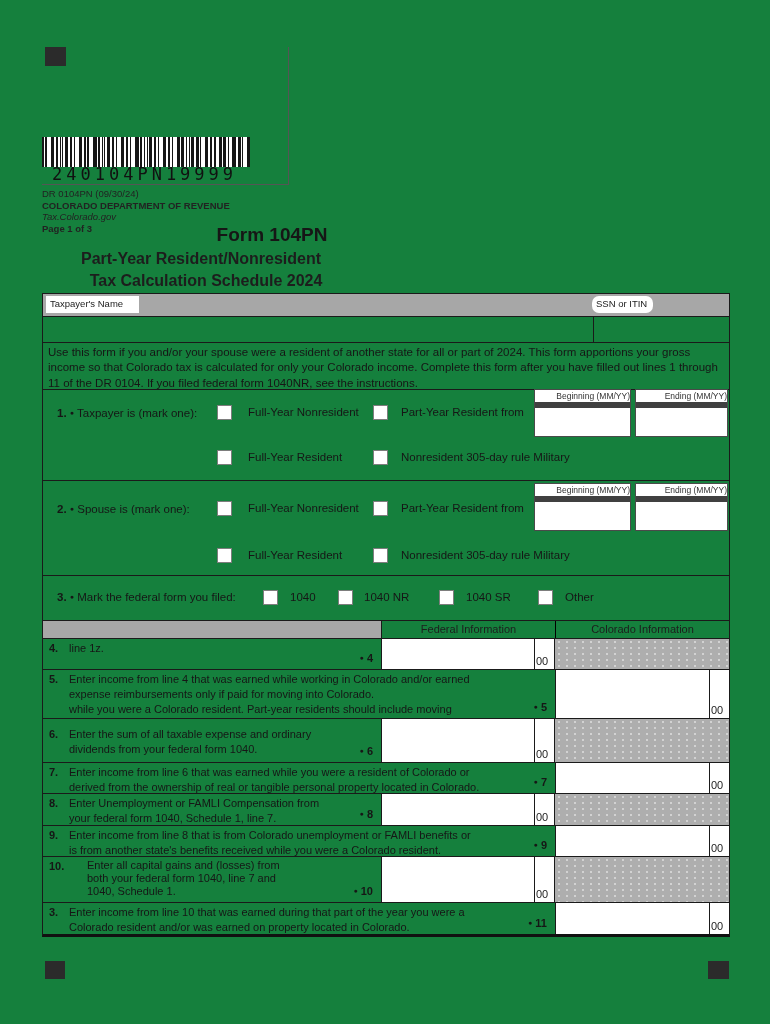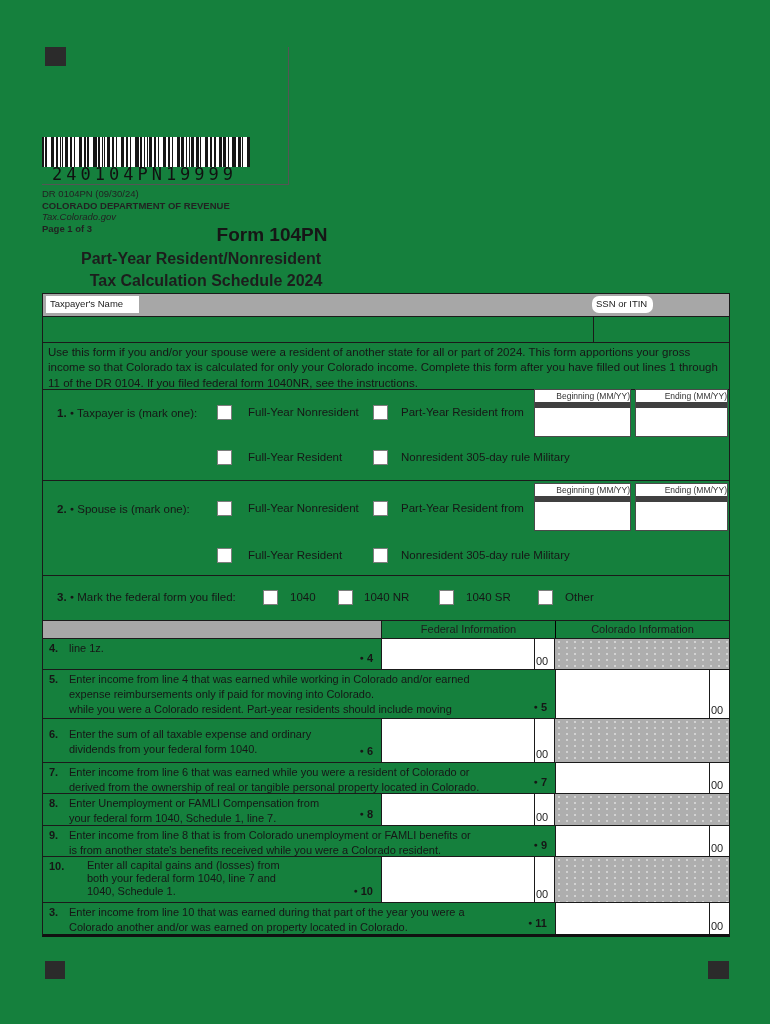--- a/index.html
+++ b/index.html
@@ -304,21 +304,21 @@
       </div>
       <div class="disabledcell"></div>
     </div>
 
     <div class="row trow h32">
       <div class="lbl wide">
         <div class="inner">
           <span class="no">3.</span>
           <div class="txt">
             <div>Enter income from line 10 that was earned during that part of the year you were a</div>
-            <div>Colorado another and/or was earned on property located in Colorado.</div>
+            <div>Colorado resident and/or was earned on property located in Colorado.</div>
           </div>
         </div>
         <span class="ref"><span class="dot">●</span> <span>11</span></span>
       </div>
       <div class="moneycell">
         <span></span>
         <span class="cents">00</span>
       </div>
     </div>
 

